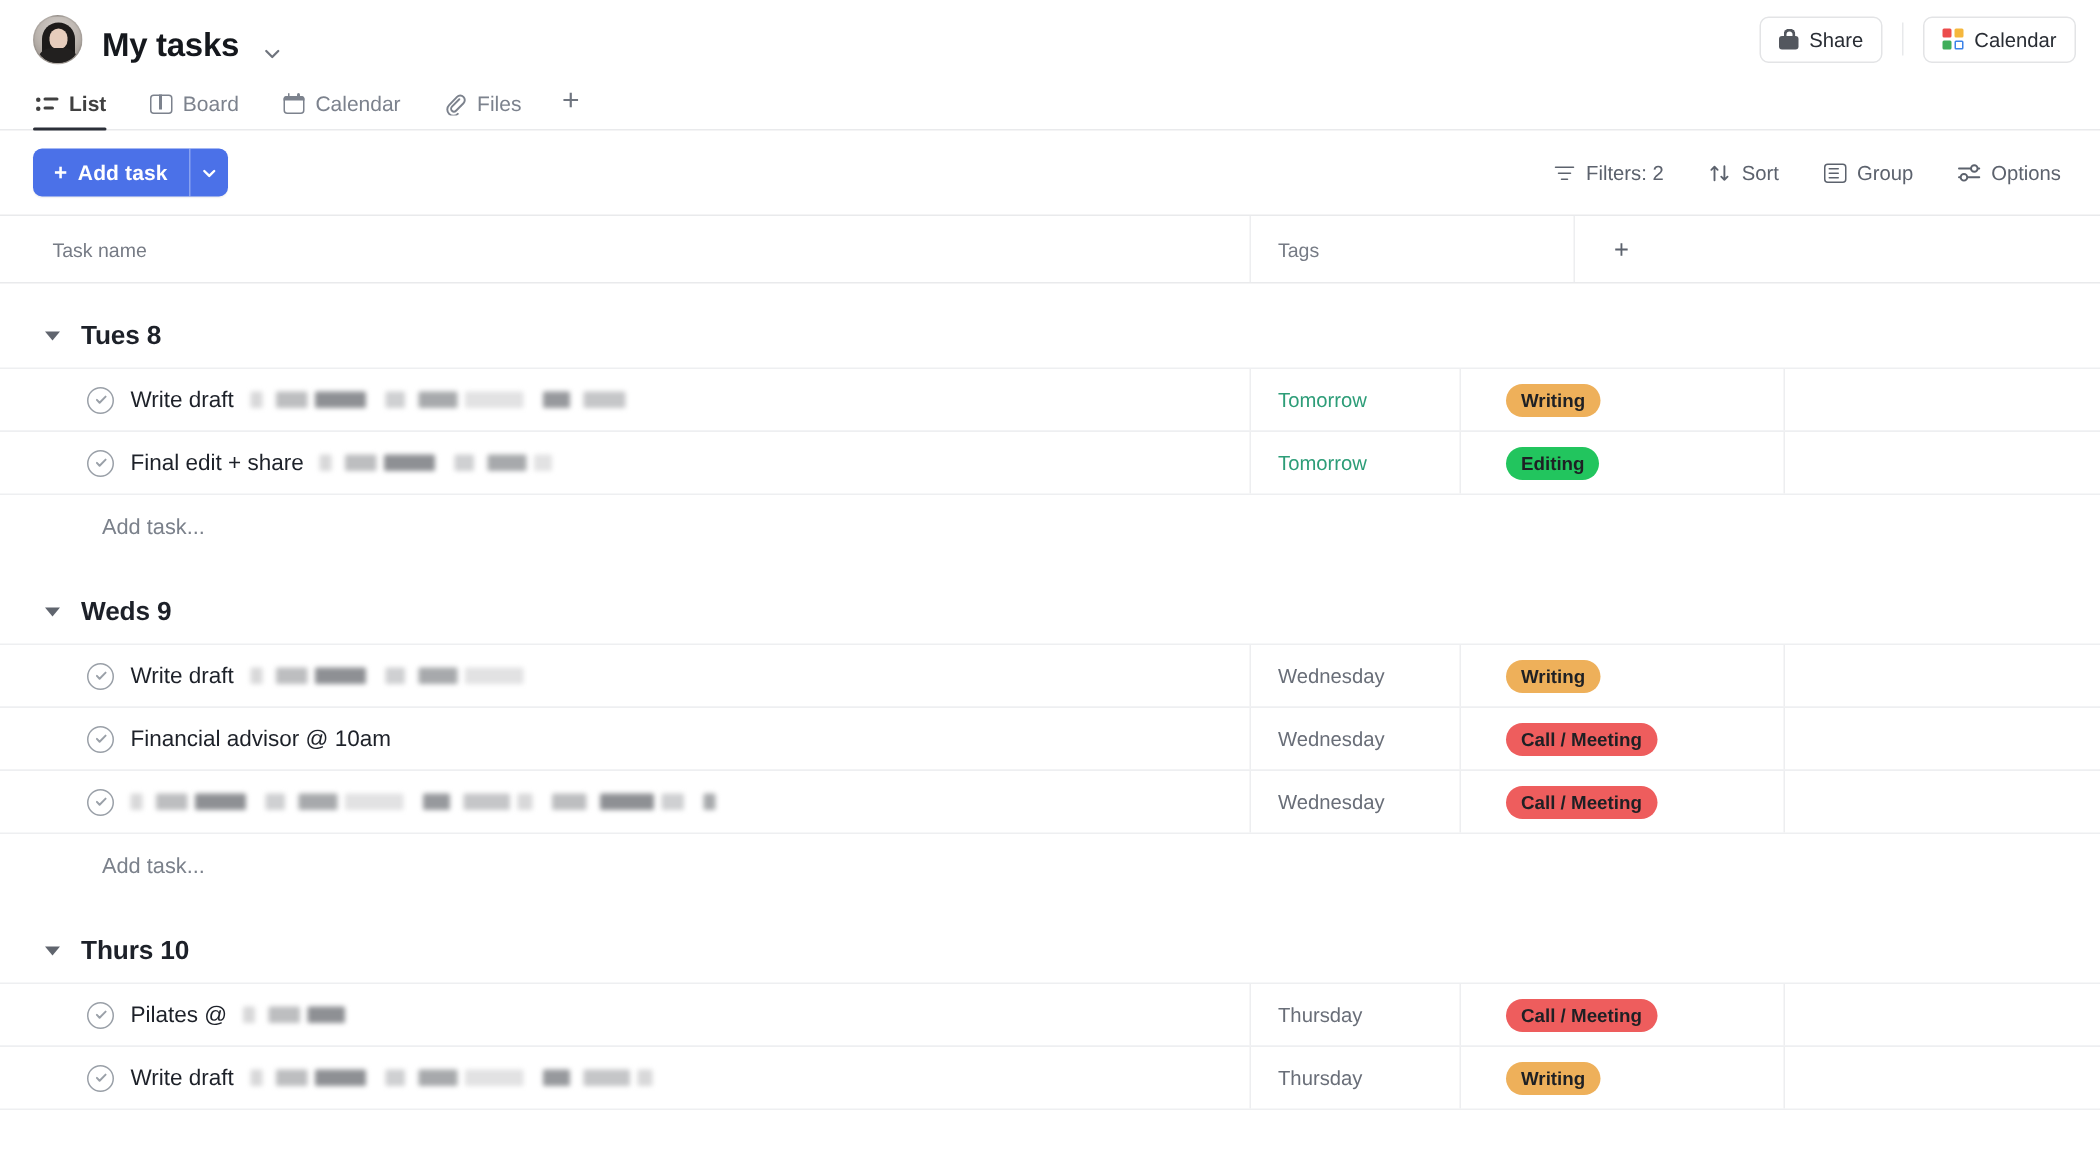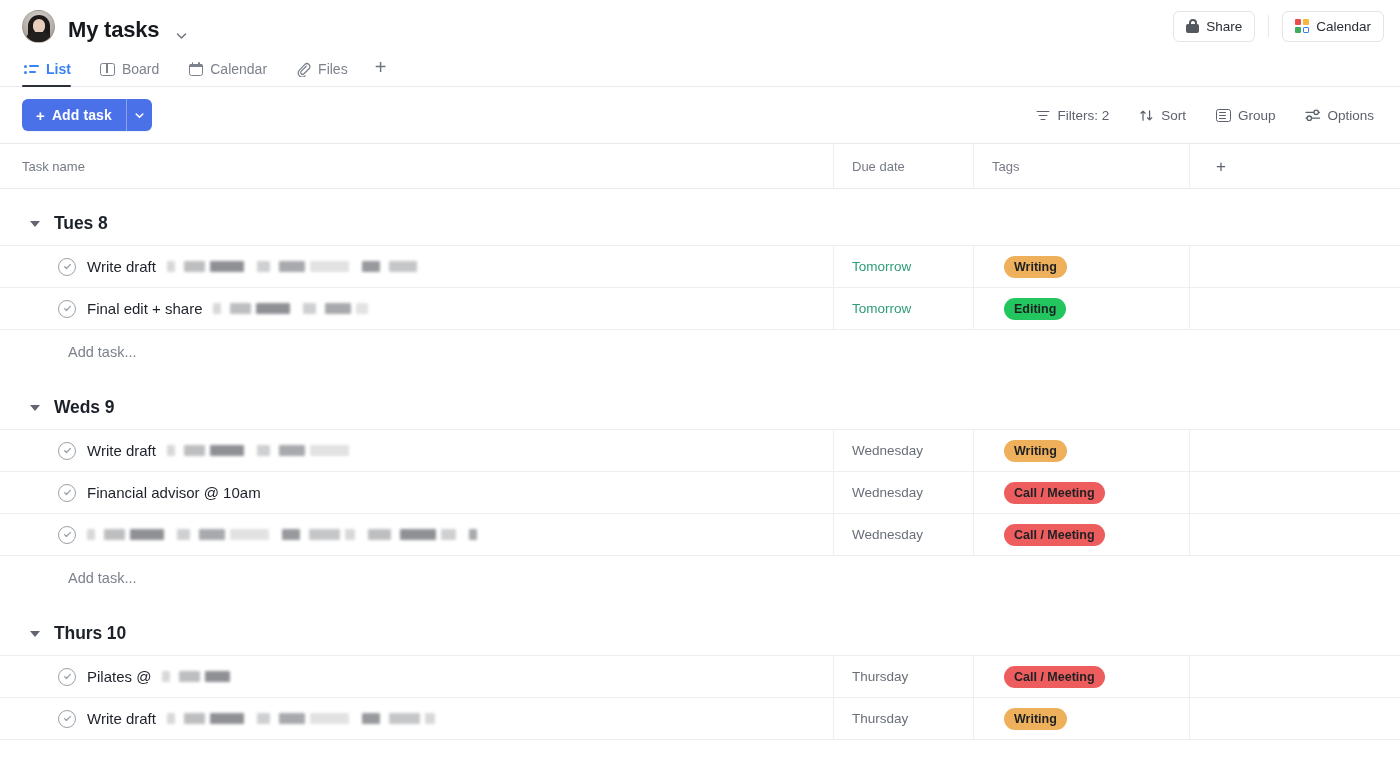--- a/index.html
+++ b/index.html
@@ -87,21 +87,21 @@
     padding: 0 0 0 22px; gap: 0px;
     border-bottom: 1px solid #e9eaec;
     position: relative;
   }
   .tab {
     display: inline-flex; align-items: center; gap: 7px;
     height: 34px; padding: 0 11px 0 2px; margin-right: 16px;
     font-size: 14px; color: #7c828d; cursor: pointer;
     position: relative; white-space: nowrap;
   }
-  .tab.active { color: #3b82f6; font-weight: bold; }
+  .tab.active { color: #404040; font-weight: bold; }
   .tab.active::after {
     content: ""; position: absolute; left: 0; right: 11px; bottom: -1px;
     height: 2.5px; background: #2b2f38; border-radius: 2px;
   }
   .tab-ico { width: 15px; height: 15px; position: relative; flex: none; }
   
   .ico-list i { position: absolute; background: currentColor; }
   .ico-list .d { width: 3px; height: 3px; border-radius: 50%; left: 0; }
   .ico-list .l { height: 1.6px; border-radius: 1px; }
   .ico-list .d1 { top: 3px; } .ico-list .d2 { top: 9px; }
@@ -194,21 +194,21 @@
   .table { border-top: 1px solid #e9eaec; }
   .row { display: flex; }
   .c-task  { width: 833px; flex: none; }
   .c-due   { width: 140px; flex: none; border-left: 1px solid #edeef0; }
   .c-tags  { width: 216px; flex: none; border-left: 1px solid #edeef0; }
   .c-extra { flex: 1; border-left: 1px solid #edeef0; }
 
   .header-row { height: 45px; border-bottom: 1px solid #e9eaec; }
   .header-row > div {
     display: flex; align-items: center;
-    font-size: 13px; color: #767b85; padding-left: 22px;
+    font-size: 13px; color: #767b85; padding-left: 35px;
   }
   .header-row .c-due, .header-row .c-tags { padding-left: 18px; }
   .header-row .c-extra { padding-left: 26px; }
   .hplus { font-size: 17px; color: #5c626d; cursor: pointer; line-height: 1; }
 
   .group-head {
     height: 45px; display: flex; align-items: center;
     padding-left: 30px; gap: 14px; margin-top: 12px;
   }
   .group-caret {
@@ -379,21 +379,20 @@
         </svg>
       </span>
       <span>Options</span>
     </div>
   </div>
 </div>
 
 <div class="table">
   <div class="row header-row">
     <div class="c-task">Task name</div>
-    <div class="c-due">Due date</div>
     <div class="c-tags">Tags</div>
     <div class="c-extra">
       <span class="hplus">+</span>
     </div>
   </div>
   <div id="groups-host">
       <div class="group-head">
         <span class="group-caret"></span>
         <span class="group-name">Tues 8</span>
       </div>

